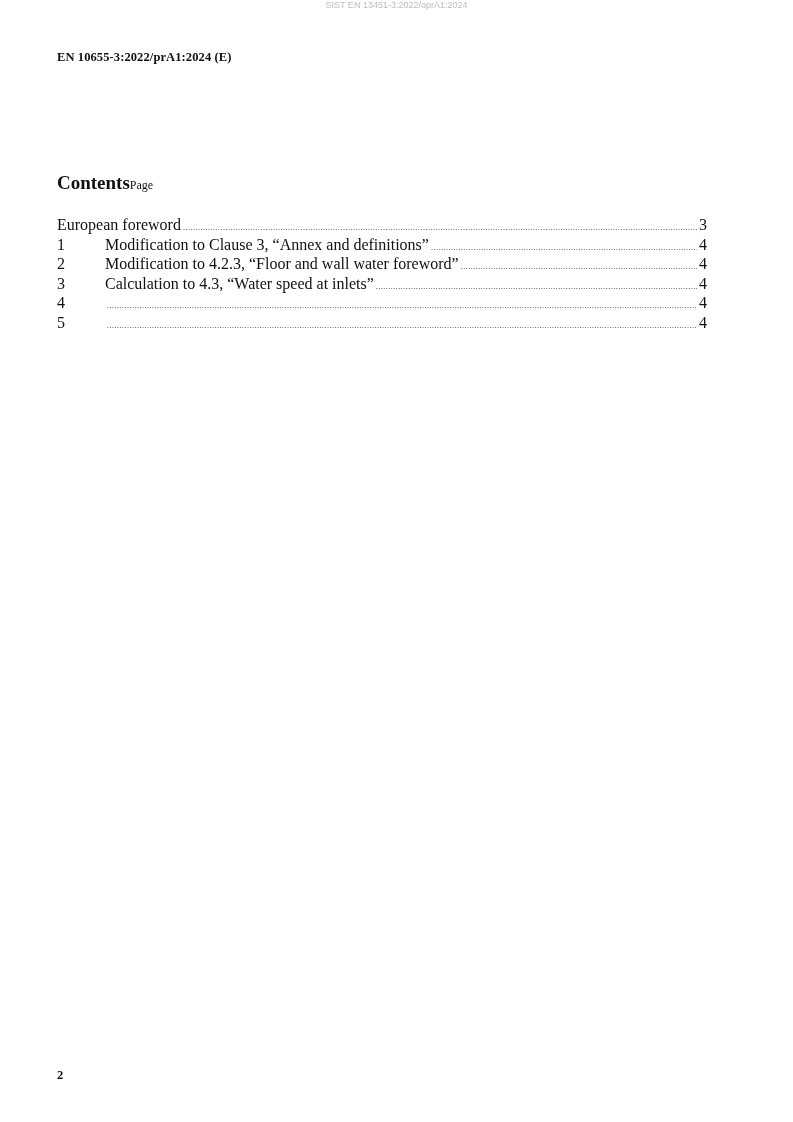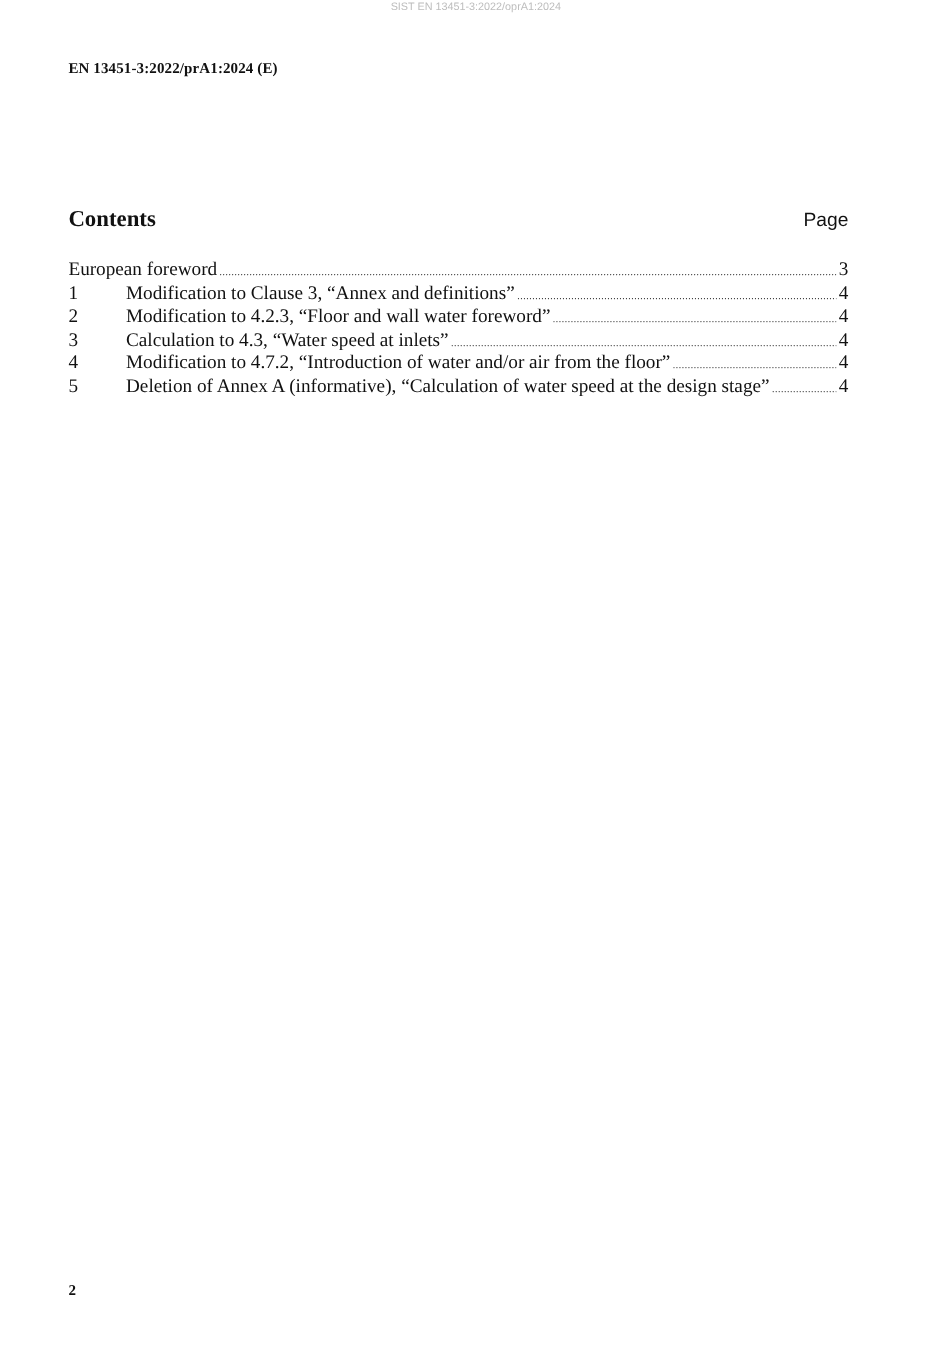--- a/index.html
+++ b/index.html
@@ -13,27 +13,27 @@
       font-family: "Liberation Sans", sans-serif; font-size: 9px; color: #bdbdbd;
       line-height: 10px;
     }
     .doc-id {
       position: absolute; top: 50px; left: 57px;
       font-family: "Liberation Serif", serif; font-weight: bold; font-size: 12.5px;
       letter-spacing: 0.1px;
     }
     .contents-head {
       position: absolute; top: 172px; left: 57px; width: 650px;
-      display: flex; justify-content: space-between; align-items: baseline;
+      display: flex; align-items: baseline;
     }
     .contents-title {
       font-family: "Liberation Serif", serif; font-weight: bold; font-size: 19px;
     }
     .page-label {
-      font-family: Liberation Sans, sans-serif; font-size: 16px;
+      font-family: Liberation Serif, serif; font-size: 12px;
     }
     .toc {
       position: absolute; top: 216px; left: 57px; width: 650px;
     }
     .toc-row {
       display: flex; align-items: baseline; height: 19.6px;
       font-family: "Liberation Serif", serif; font-weight: normal; font-size: 16px;
       white-space: nowrap;
     }
     .toc-num { width: 48px; flex: none; }
@@ -49,21 +49,21 @@
     .footer-page {
       position: absolute; top: 1068px; left: 57px;
       font-family: "Liberation Serif", serif; font-weight: bold; font-size: 12.5px;
     }
   </style>
 </head>
 <body>
 
 <div class="watermark">SIST EN 13451-3:2022/oprA1:2024</div>
 
-<div class="doc-id">EN 13451-3:2022/prA1:2024 (E)</div>
+<div class="doc-id">EN 10655-3:2022/prA1:2024 (E)</div>
 
 <div class="contents-head">
   <span class="contents-title">Contents</span>
   <span class="page-label">Page</span>
 </div>
 
 <div class="toc">
   <div class="toc-row">
     <span class="toc-label">European foreword</span>
     <span class="toc-dots"></span>
@@ -82,25 +82,23 @@
     <span class="toc-page">4</span>
   </div>
   <div class="toc-row">
     <span class="toc-num">3</span>
     <span class="toc-label">Calculation to 4.3, “Water speed at inlets”</span>
     <span class="toc-dots"></span>
     <span class="toc-page">4</span>
   </div>
   <div class="toc-row">
     <span class="toc-num">4</span>
-    <span class="toc-label">Modification to 4.7.2, “Introduction of water and/or air from the floor”</span>
     <span class="toc-dots"></span>
     <span class="toc-page">4</span>
   </div>
   <div class="toc-row">
     <span class="toc-num">5</span>
-    <span class="toc-label">Deletion of Annex A (informative), “Calculation of water speed at the design stage”</span>
     <span class="toc-dots"></span>
     <span class="toc-page">4</span>
   </div>
 </div>
 
 <div class="footer-page">2</div>
 
 </body></html>

